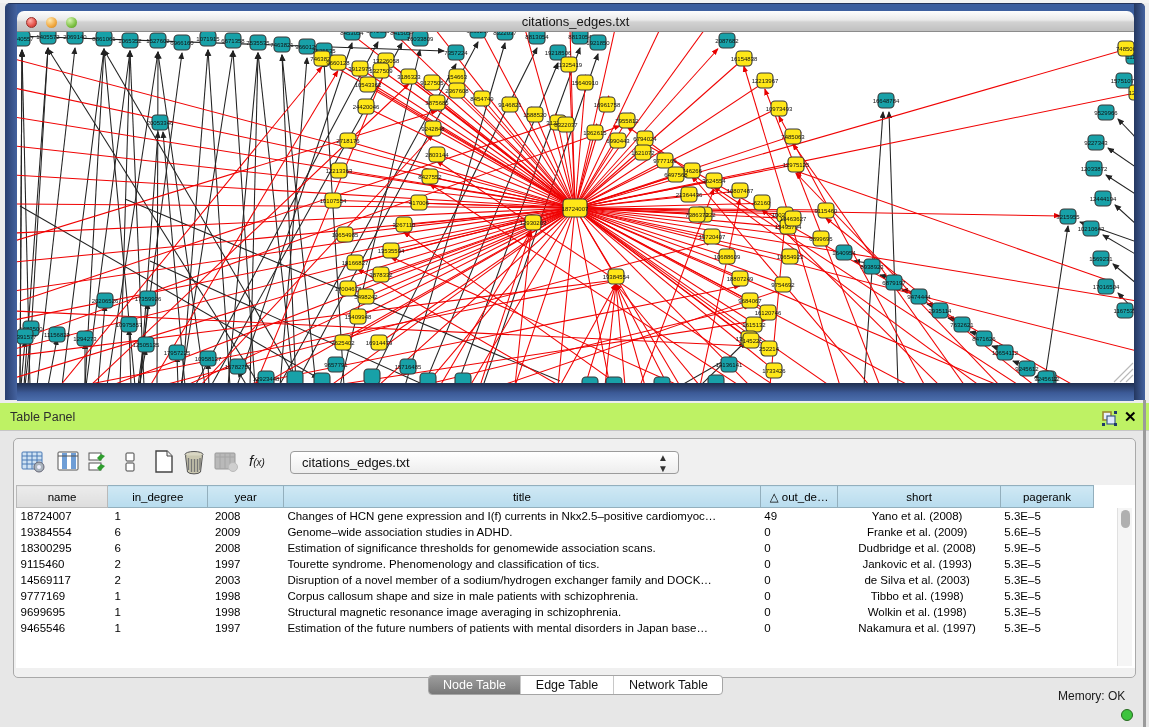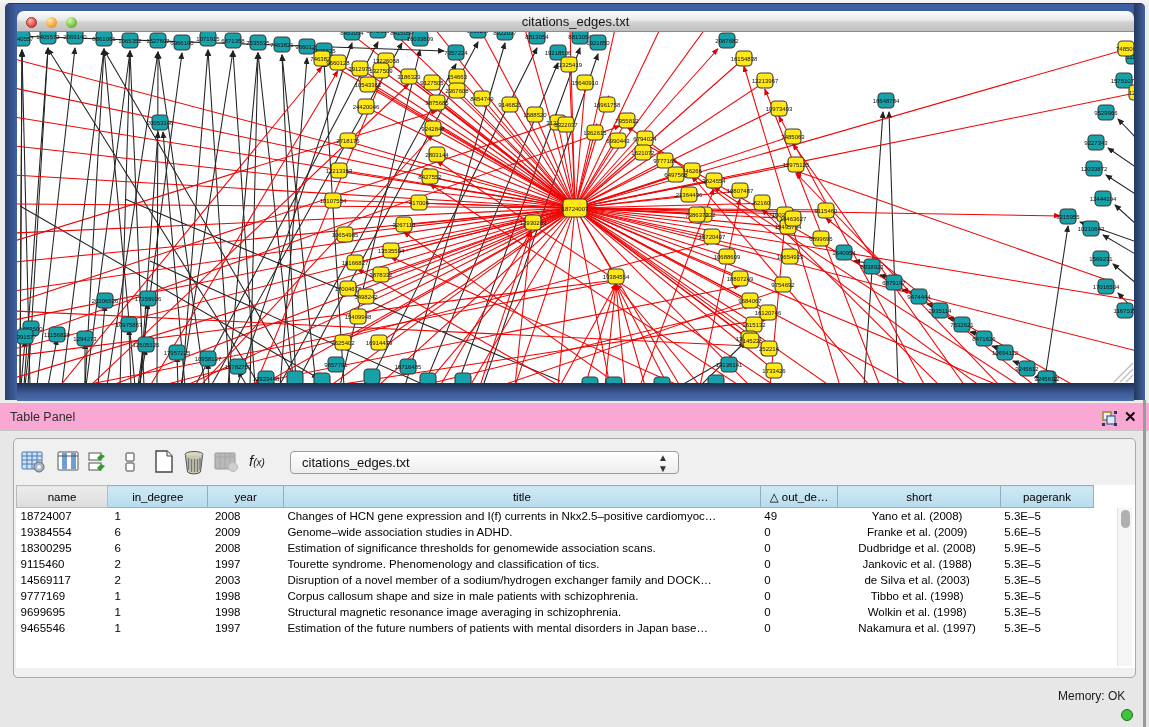--- a/index.html
+++ b/index.html
@@ -13,21 +13,21 @@
 #wbottom{position:absolute;left:12px;top:379px;width:1117px;height:18px;background:linear-gradient(180deg,#202f4f,#3c5a97 55%,#4c6fad)}
 #titlebar{position:absolute;left:12px;top:7px;width:1117px;height:21px;border-radius:7px 7px 0 0;
  background:linear-gradient(180deg,#fdfdfd,#e9e9e9 45%,#d2d2d2 55%,#c0c0c0);border-bottom:1px solid #8c8c8c;}
 #titlebar .t{position:absolute;left:0;right:0;top:3px;text-align:center;font-size:13px;color:#161616}
 .tl{position:absolute;top:5.5px;width:11px;height:11px;border-radius:50%}
 #tl1{left:9px;background:radial-gradient(circle at 35% 30%,#ffb3ae,#e5534b 60%,#b33630);border:0.5px solid #9a2e28}
 #tl2{left:29px;background:radial-gradient(circle at 35% 30%,#ffe9b0,#f0a73e 60%,#c07d1f)}
 #tl3{left:49px;background:radial-gradient(circle at 35% 30%,#d7f5b2,#7cc043 60%,#4f8f1f)}
 #canvas{position:absolute;left:12px;top:28px;width:1117px;height:351px;background:#fff;overflow:hidden}
 
-#tpbar{position:absolute;left:0;top:403px;width:1149px;height:28px;background:#f9a8d4;
+#tpbar{position:absolute;left:0;top:403px;width:1149px;height:28px;background:#bef264;
  border-bottom:1px solid #c6c6c6}
 #tpbar .t{position:absolute;left:10px;top:7px;font-size:12.5px;color:#2e2e2e}
 #tpx{position:absolute;left:1124px;top:5px;font-size:15px;font-weight:bold;color:#000}
 #lower{position:absolute;left:0;top:431px;width:1149px;height:296px;background:#e7e7e7}
 #panel{position:absolute;left:13px;top:7px;width:1123px;height:240px;background:#f0f0f0;border:1px solid #a9a9a9;border-radius:5px}
 #toolbar{position:absolute;left:0;top:0;width:100%;height:45px}
 .tbi{position:absolute;top:11px}
 #dd{position:absolute;left:276px;top:12px;width:389px;height:23px;border:1px solid #9b9b9b;border-radius:4px;
  background:linear-gradient(180deg,#ffffff,#ededed);font-size:13px;color:#111;line-height:21px;padding-left:11px}
 #dd .ar{position:absolute;right:10px;top:0;font-size:10px;color:#333;line-height:11px}
@@ -708,21 +708,21 @@
                 <td class="c5">0</td>
                 <td class="c6">Dudbridge et al. (2008)</td>
                 <td class="c7">5.9E–5</td>
               </tr>
 <tr>
                 <td class="c1">9115460</td>
                 <td class="c2">2</td>
                 <td class="c3">1997</td>
                 <td class="c4">Tourette syndrome. Phenomenology and classification of tics.</td>
                 <td class="c5">0</td>
-                <td class="c6">Jankovic et al. (1988)</td>
+                <td class="c6">Jankovic et al. (1993)</td>
                 <td class="c7">5.3E–5</td>
               </tr>
 <tr>
                 <td class="c1">14569117</td>
                 <td class="c2">2</td>
                 <td class="c3">2003</td>
                 <td class="c4">Disruption of a novel member of a sodium/hydrogen exchanger family and DOCK…</td>
                 <td class="c5">0</td>
                 <td class="c6">de Silva et al. (2003)</td>
                 <td class="c7">5.3E–5</td>
@@ -755,15 +755,22 @@
                 <td class="c7">5.3E–5</td>
               </tr>
    </tbody>
           </table>
    </div>
    <div id="sbar">
           <div id="sthumb"></div>
         </div>
   </div>
  </div>
+ <div id="segs">
+      <div class="on" style="width:91px">Node Table</div>
+      <div class="sep"></div>
+  <div style="width:92px">Edge Table</div>
+      <div class="sep"></div>
+      <div style="width:109px">Network Table</div>
+    </div>
  <div id="mem">Memory: OK</div>
     <div id="memdot"></div>
  <div id="redge"></div>
 </div>
 </body></html>

